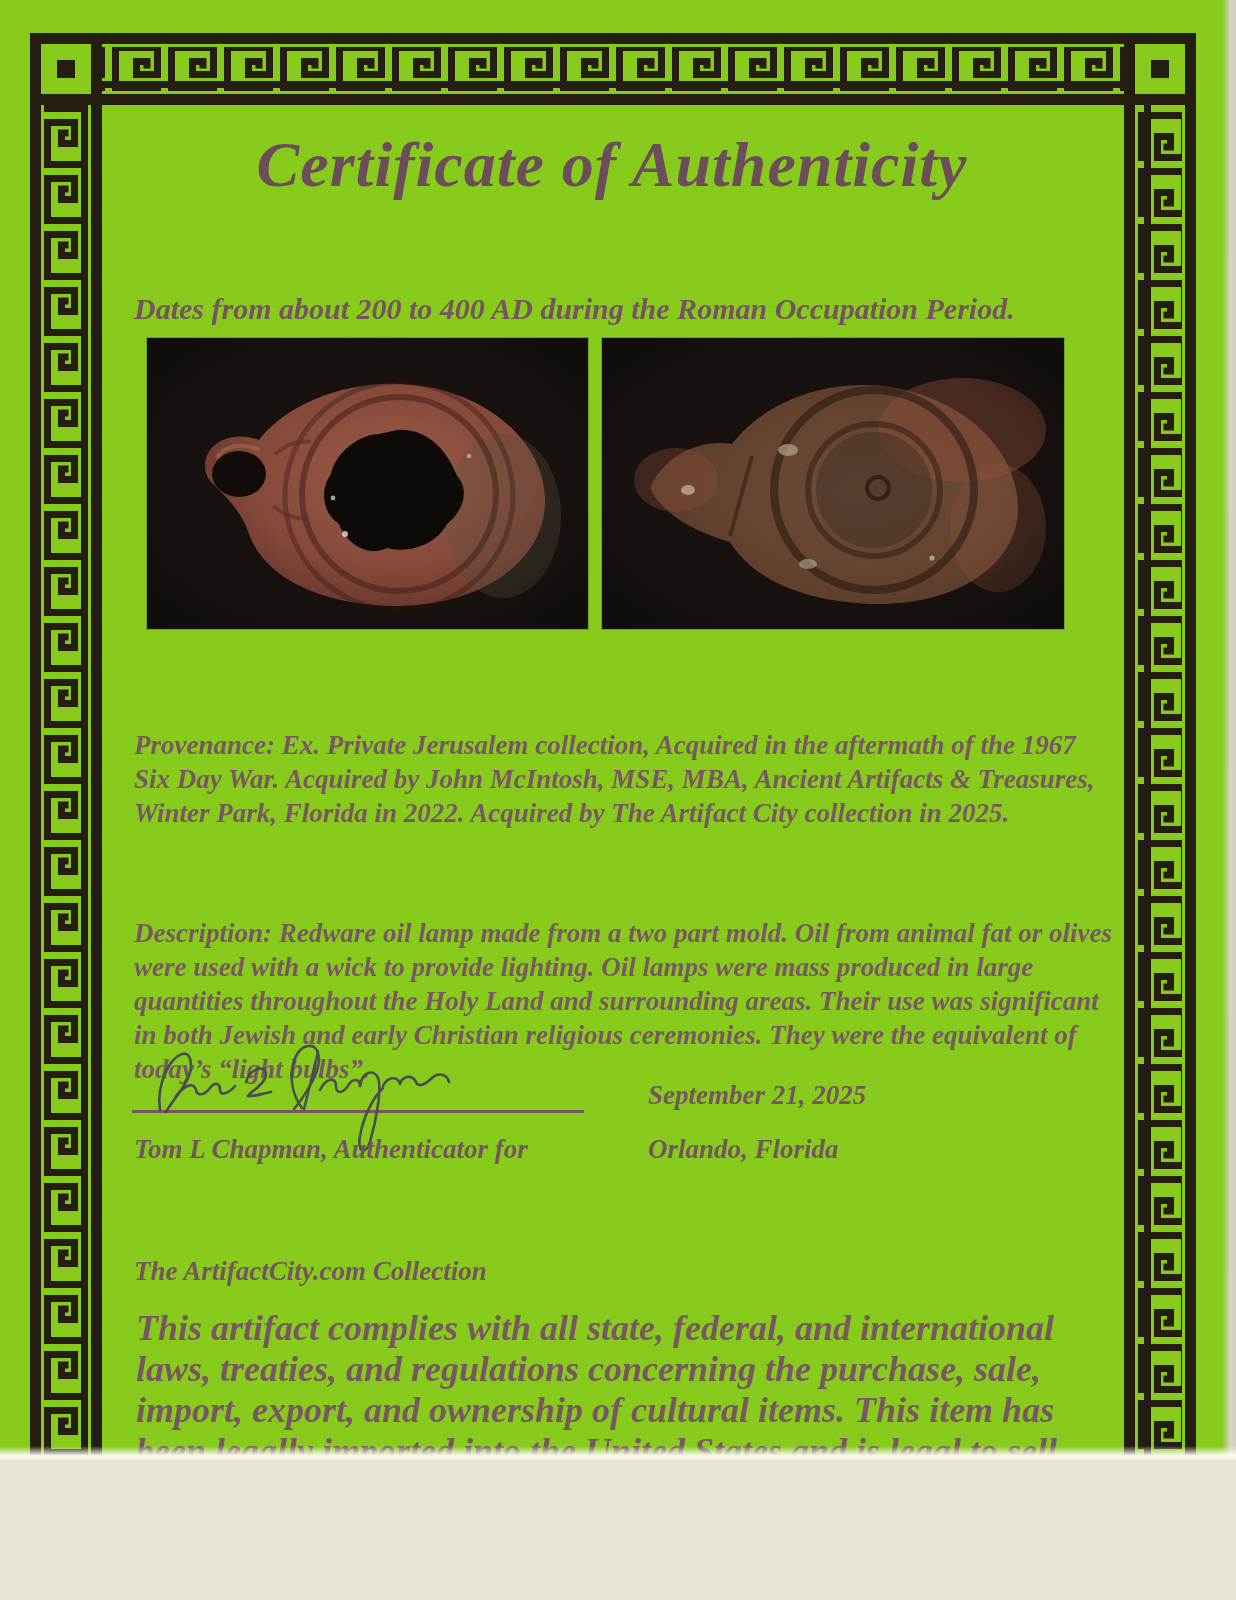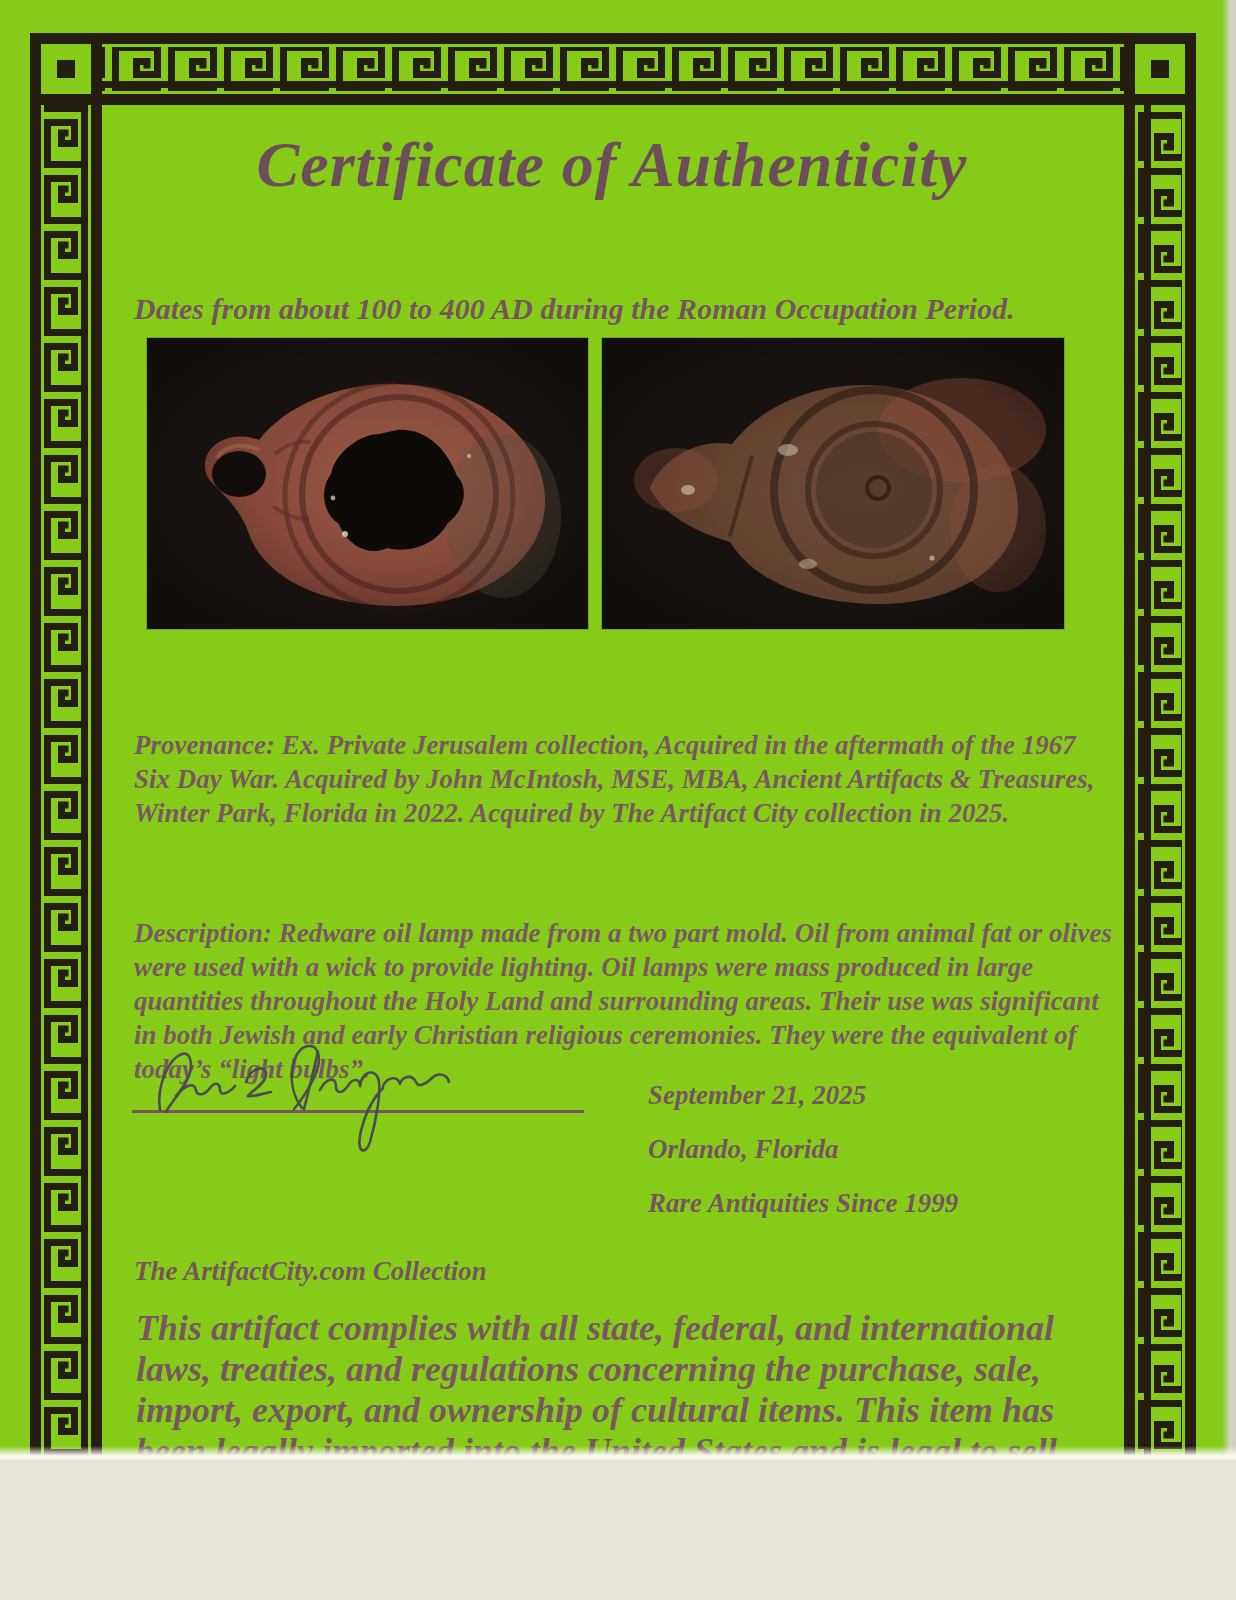--- a/index.html
+++ b/index.html
@@ -98,21 +98,21 @@
       <rect x="57" y="1508" width="18" height="18" fill="#251d10"></rect>
     </g>
     <g>
       <rect x="1129.5" y="1486.5" width="61" height="61" fill="none" stroke="#251d10" stroke-width="11"></rect>
       <rect x="1151" y="1508" width="18" height="18" fill="#251d10"></rect>
     </g>
   </svg>
 
   <div class="abs title">Certificate of Authenticity</div>
 
-  <div class="abs intro" style="top:292px;">Dates from about 100 to 400 AD during the Roman Occupation Period.</div>
+  <div class="abs intro" style="top:292px;">Dates from about 200 to 400 AD during the Roman Occupation Period.</div>
 
   <svg class="abs photo" style="left:147px;top:338px;" width="441" height="291" viewBox="0 0 441 291">
     <defs>
       <radialGradient id="lampG1" cx="0.55" cy="0.42" r="0.75">
         <stop offset="0" stop-color="#9a5a46"></stop>
         <stop offset="0.55" stop-color="#86493a"></stop>
         <stop offset="0.85" stop-color="#66352b"></stop>
         <stop offset="1" stop-color="#4a2722"></stop>
       </radialGradient>
       <radialGradient id="vig1" cx="0.5" cy="0.5" r="0.72">
@@ -188,22 +188,22 @@
       <path d="M160,84 C142,60 150,24 166,22 C178,20 180,38 172,54 C166,66 158,78 152,85"></path>
       <path d="M176,28 C172,44 166,70 162,85"></path>
       <path d="M178,66 C184,54 194,52 194,62 C194,70 200,70 206,62 C210,54 218,54 218,62"></path>
       <path d="M218,62 C220,48 232,44 236,54 C240,64 234,98 228,118 C224,131 215,129 218,112 C221,95 229,76 241,64"></path>
       <path d="M241,62 C246,52 256,52 258,60 C260,52 270,50 274,58 C276,64 284,60 290,54 C296,48 305,50 307,58"></path>
     </g>
   </svg>
 
   <div class="abs sig-block" style="left:648px;top:1080px;">September 21, 2025</div>
 
+  <div class="abs sig-block" style="left:134px;top:1134px;">Tom L Chapman, Authenticator for</div>
   <div class="abs sig-block" style="left:648px;top:1134px;text-align:center;">Orlando, Florida</div>
 
   <div class="abs sig-block" style="left:134px;top:1256px;">The ArtifactCity.com Collection</div>
-  <div class="abs sig-block" style="left:648px;top:1188px;">Rare Antiquities Since 1999</div>
 
   <div class="abs legal" style="left:136px;top:1280px;width:972px;">This artifact complies with all state, federal, and international laws, treaties, and regulations concerning the purchase, sale, import, export, and ownership of cultural items. This item has been legally imported into the United States and is legal to sell and buy in the United States.</div>
 
   <div class="scan-edge-right"></div>
   <div class="scan-edge-bottom"></div>
 </div>
 
 </body></html>

